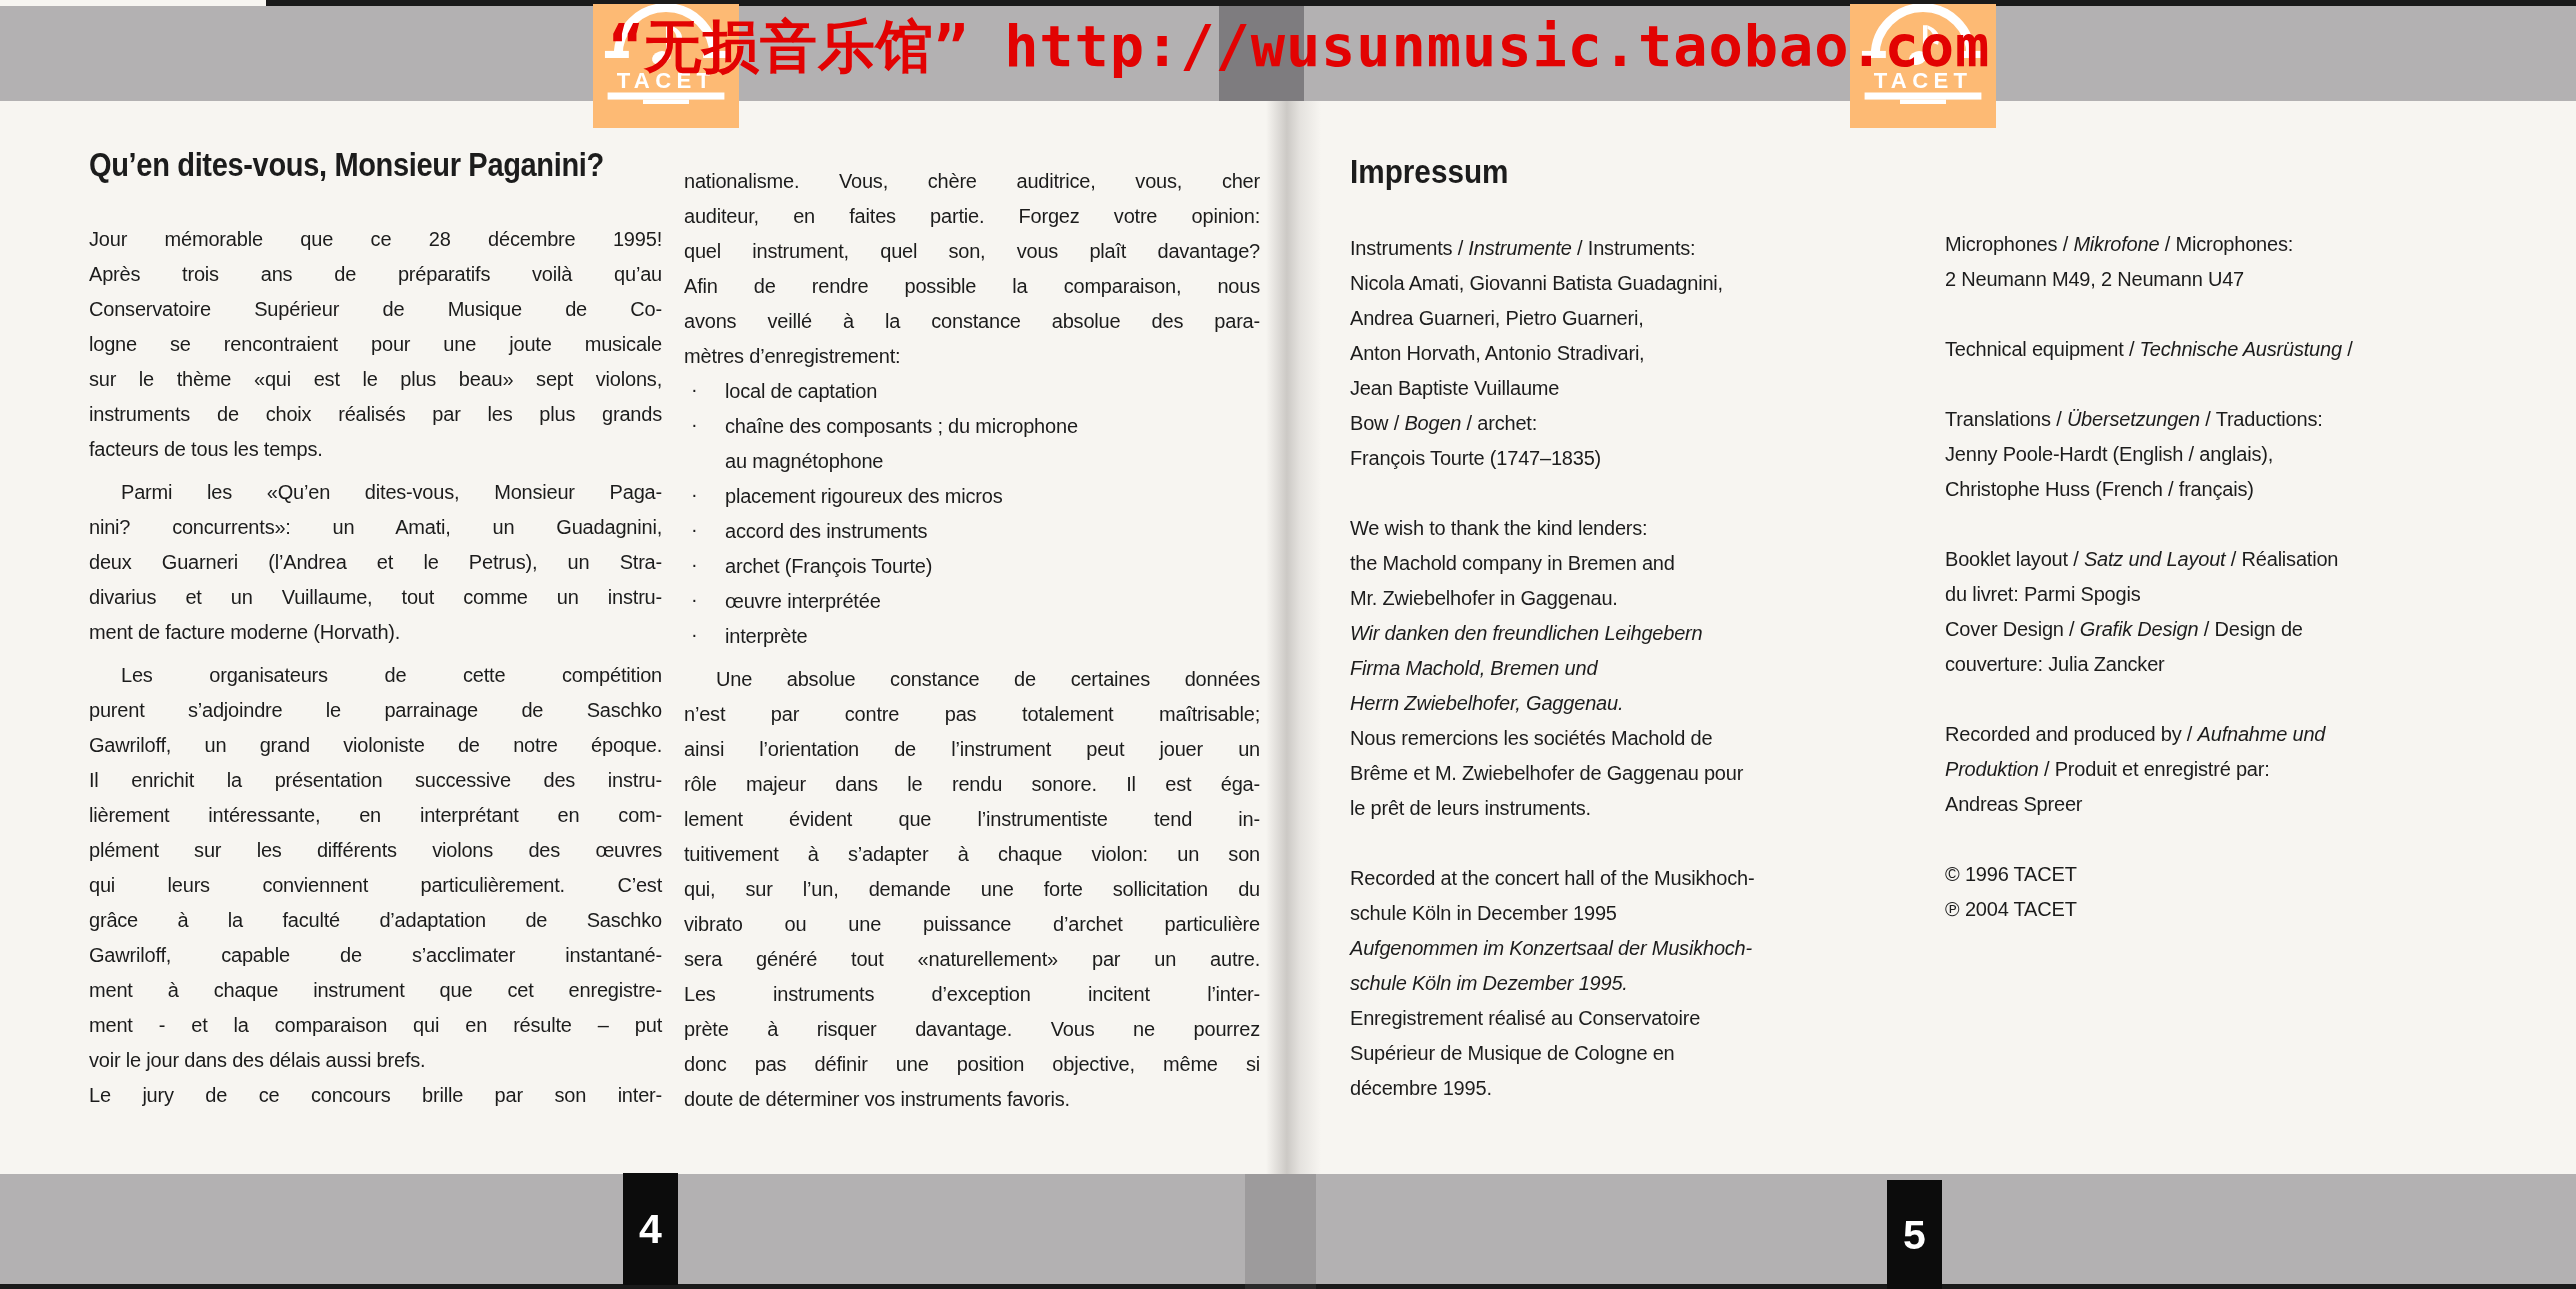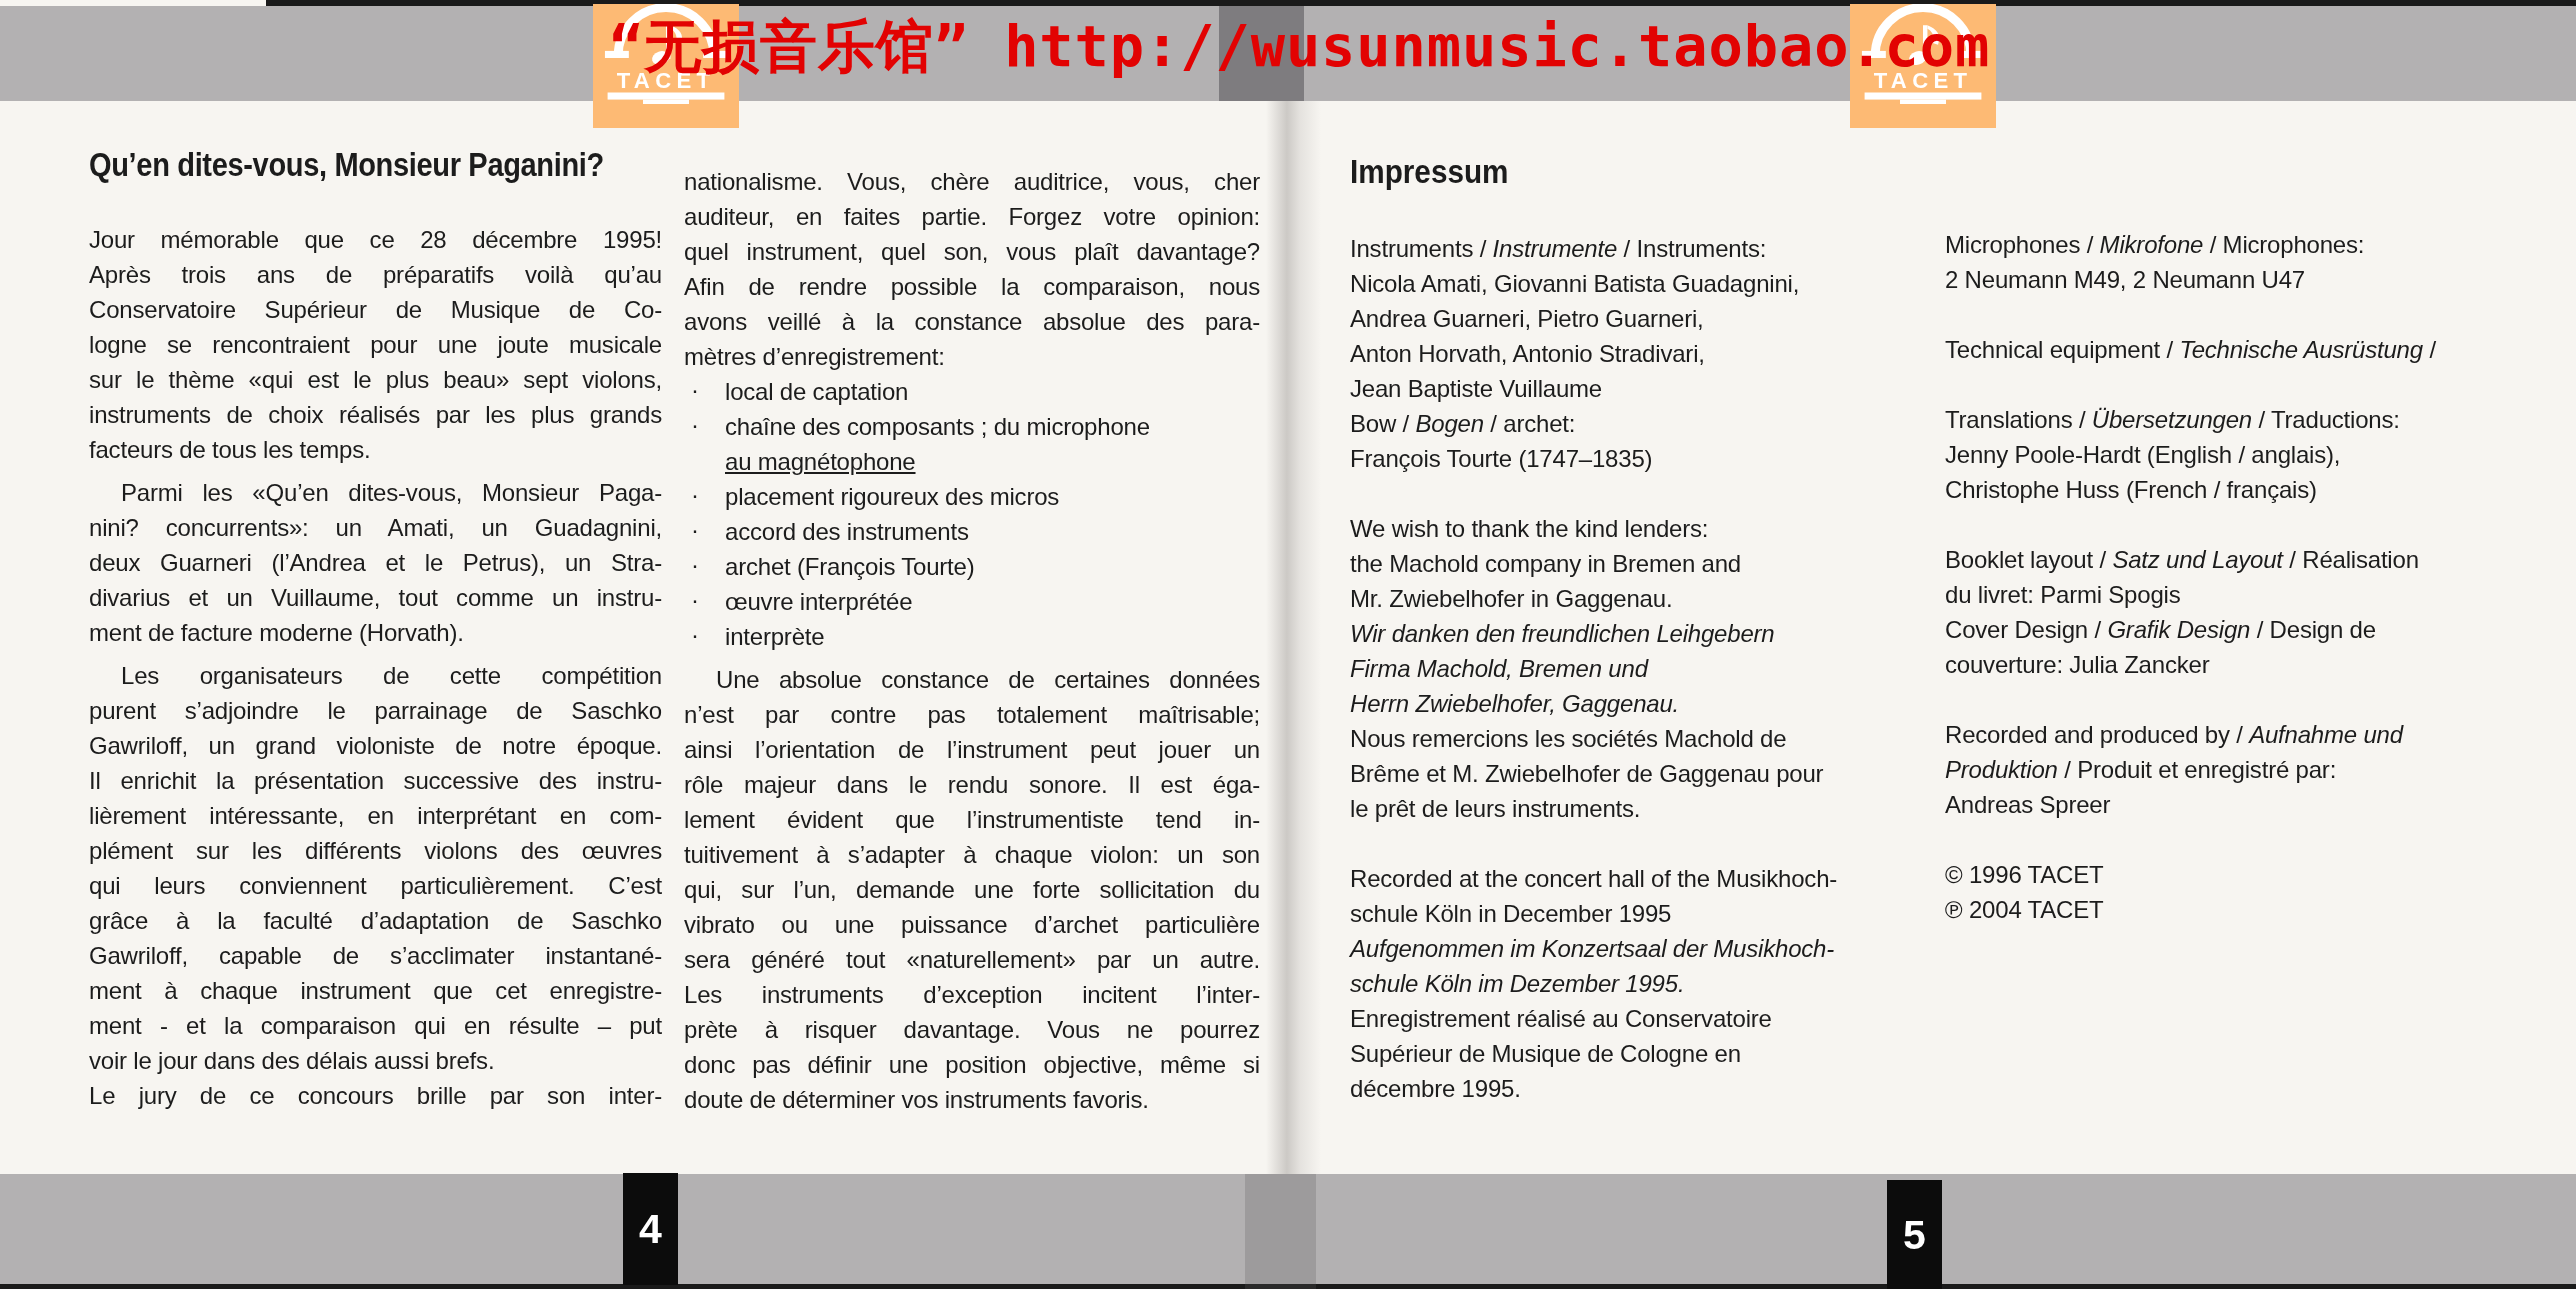--- a/index.html
+++ b/index.html
@@ -33,33 +33,33 @@
     position:absolute;left:89px;top:146px;
     font-size:33px;font-weight:bold;letter-spacing:-0.4px;
     transform:scaleX(.88);transform-origin:left top;white-space:nowrap;
   }
   .impressum-title{
     position:absolute;left:1350px;top:153px;
     font-size:33px;font-weight:bold;
     transform:scaleX(.9);transform-origin:left top;white-space:nowrap;
   }
 
-  .col{position:absolute;font-size:24px;letter-spacing:-0.2px;}
+  .col{position:absolute;font-size:20px;letter-spacing:-0.2px;}
   #p4c1{left:89px;top:222px;width:573px;}
   #p4c2{left:684px;top:164px;width:576px;}
   #p5c1{left:1350px;top:231px;width:573px;}
   #p5c2{left:1945px;top:227px;width:608px;}
 
   .ln{min-height:35px;line-height:35px;}
   .gap{height:35px;}
   .j{text-align:justify;text-align-last:justify;}
   .ind{text-indent:32px;margin-top:8px;}
   .bl{padding-left:41px;position:relative;}
   .bl .dot{position:absolute;left:7px;top:-1.8px;}
-  .bc{padding-left:41px;text-decoration:underline;}
+  .bc{padding-left:41px;}
   em{font-style:italic;}
 
   .pgbox{
     position:absolute;background:#0c0c0c;color:#ffffff;z-index:10;
     display:flex;align-items:center;justify-content:center;
     font-size:41px;font-weight:bold;
   }
   #pg4{left:623px;top:1173px;width:55px;height:112px;}
   #pg5{left:1887px;top:1180px;width:55px;height:110px;}
 </style>

